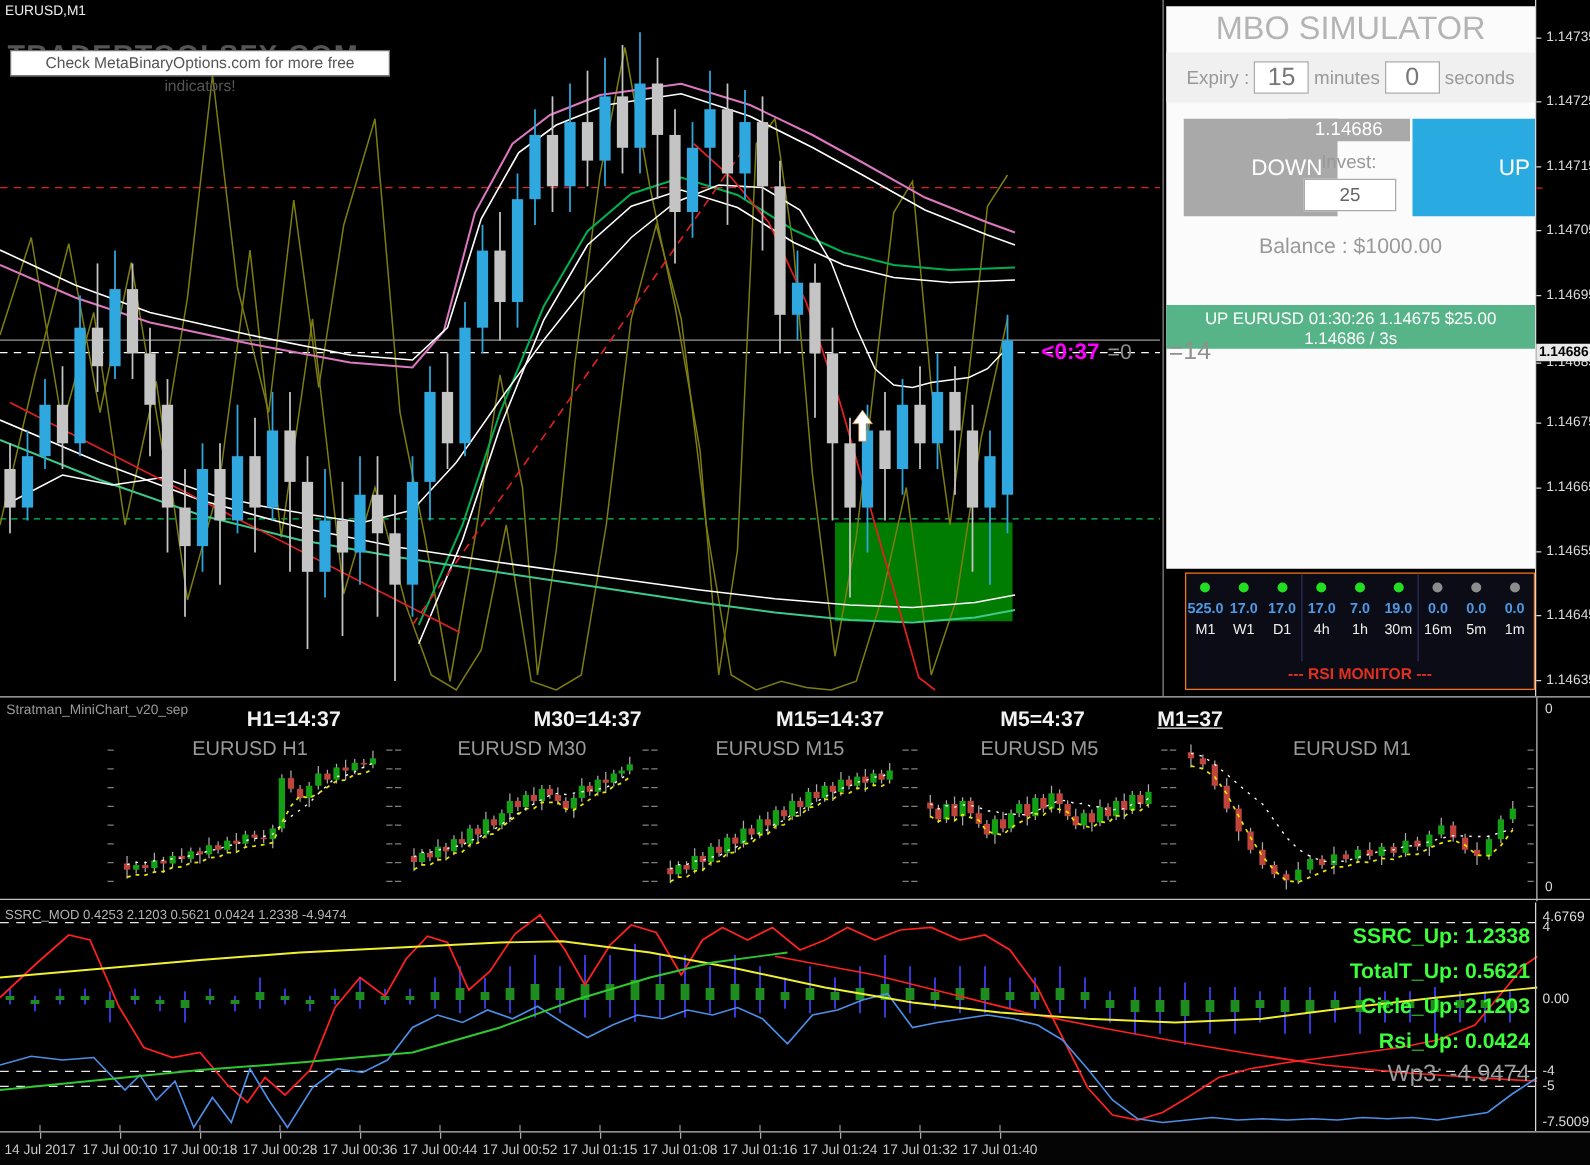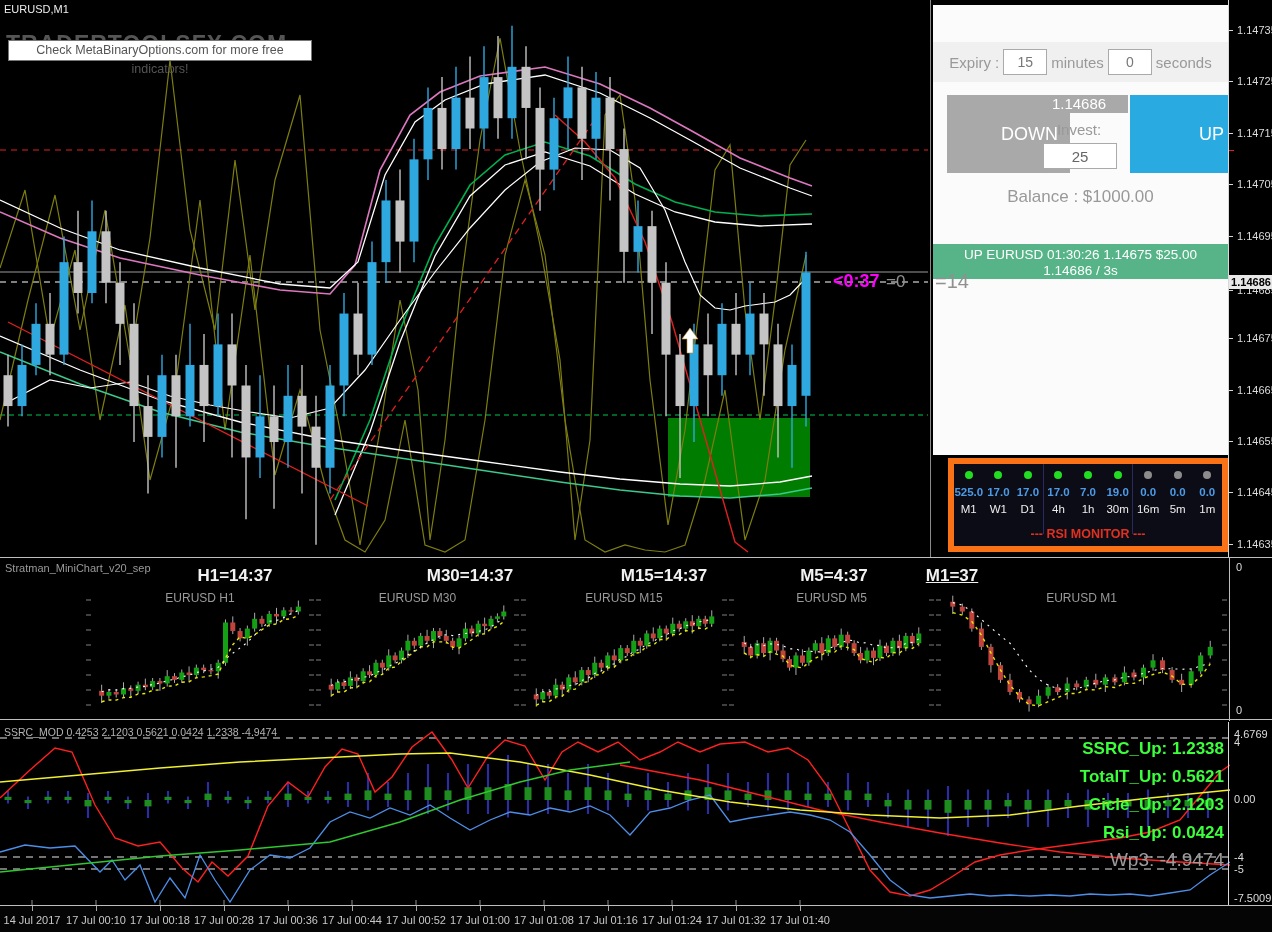--- a/index.html
+++ b/index.html
@@ -17,58 +17,58 @@
      color:#555;font-size:12.5px;text-align:center;line-height:19px;}
   .countdown{left:833px;top:271px;color:#FF00FF;font-size:18px;font-weight:bold;}
   .tag-zero{left:886px;top:272px;color:#909090;font-size:17px;}
   .tag-14{left:936px;top:270px;color:#909090;font-size:20px;}
   
   #simulator{left:933px;top:5px;width:295px;height:450px;background:#FBFBFB;}
   .sim-title{left:0;top:2px;width:100%;text-align:center;color:#B4B4B4;font-size:26px;}
   .expiry-row{left:0;top:37px;width:100%;height:40px;background:#F0F0F0;display:flex;
      align-items:center;justify-content:center;gap:4px;color:#999;font-size:15px;}
   .expiry-row input{width:38px;height:22px;border:1px solid #AAA;text-align:center;color:#777;
-     font-size:14px;font-family:"Liberation Sans",sans-serif;background:#FFF;}
+     font-size:20px;font-family:"Liberation Sans",sans-serif;background:#FFF;}
   .btn{display:flex;align-items:center;justify-content:center;color:#FFF;font-size:18px;cursor:pointer;padding-left:42px;}
   #down-btn{left:14px;top:90px;width:81px;height:78px;background:#A9A9A9;}
   #up-btn{left:197px;top:90px;width:79px;height:78px;background:#29ABE2;}
   #mid-col{left:97px;top:90px;width:98px;height:78px;}
   .price-head{left:0;top:0;width:100%;height:18px;background:#A9A9A9;color:#FFF;font-size:15px;
      text-align:center;line-height:18px;}
   .invest-label{left:0;top:26px;width:100%;text-align:center;color:#999;font-size:15px;}
   #invest-input{left:13px;top:48px;width:68px;height:22px;border:1px solid #AAA;text-align:center;
      color:#666;font-size:15px;background:#FFF;font-family:"Liberation Sans",sans-serif;}
   .balance{left:0;top:182px;width:100%;text-align:center;color:#999;font-size:17px;}
   .stats{left:0;top:206px;width:100%;text-align:center;color:#999;font-size:15px;}
   .trade-banner{left:0;top:239px;width:100%;height:35px;background:#57B488;color:#FFF;
      font-size:13.5px;text-align:center;padding-top:3px;box-sizing:border-box;line-height:16px;}
   
   #rsi-monitor{left:948px;top:458px;width:280px;height:94px;background:#0C0C16;
-     border:6px solid #f97316;box-sizing:border-box;}
+     border:1px solid #f97316;box-sizing:border-box;}
   #rsi-cols{display:flex;width:100%;height:70px;}
   .rsi-col{flex:1;display:flex;flex-direction:column;align-items:center;padding-top:7px;}
   .rsi-col.sep{border-left:1px solid #2A2A5E;}
   .rsi-dot{width:8px;height:8px;border-radius:50%;}
   .rsi-val{margin-top:7px;color:#4D9BE6;font-size:11.5px;font-weight:bold;}
   .rsi-lab{margin-top:5px;color:#EDEDED;font-size:11.5px;}
   .rsi-title{left:0;bottom:5px;width:100%;text-align:center;color:#E03020;font-size:12.5px;font-weight:bold;}
   
   #price-axis{left:1228px;top:0;width:44px;height:557px;background:#000;border-left:1px solid #D8D8D8;}
   .ax-lab{position:absolute;left:8px;color:#DCDCDC;font-size:11px;transform:translateY(-50%);}
   .ax-tick{position:absolute;left:0;width:4px;height:1px;background:#D8D8D8;}
   .cur-price{position:absolute;left:0;top:275px;width:44px;height:14px;background:#E8E8E8;
      color:#000;font-size:11px;font-weight:bold;text-align:center;line-height:14px;}
   
   #mini-panel{left:0;top:557px;width:1272px;height:163px;background:#000;border-top:1px solid #BEBEBE;
      border-bottom:1px solid #BEBEBE;box-sizing:border-box;}
   .mini-ind-label{left:5px;top:4px;color:#9A9A9A;font-size:11px;}
   .mini-header{position:absolute;top:8px;transform:translateX(-50%);color:#F2F2F2;
      font-size:17px;font-weight:bold;}
   .mini-cell{position:absolute;top:0;height:163px;}
-  .mini-label{position:absolute;top:33px;width:100%;text-align:center;color:#9A9A9A;font-size:12px;}
+  .mini-label{position:absolute;top:33px;width:100%;text-align:center;color:#9A9A9A;font-size:16px;}
   #mini-axis{left:1229px;top:0;width:43px;height:163px;border-left:1px solid #BEBEBE;box-sizing:border-box;}
   .mini-zero{position:absolute;left:6px;color:#DCDCDC;font-size:11px;}
   
   #bottom-panel{left:0;top:722px;width:1272px;height:183px;background:#000;}
   .bp-title{left:4px;top:4px;color:#B4B4B4;font-size:10.5px;}
   .bp-label{position:absolute;right:48px;font-size:17px;font-weight:bold;color:#3CFF3C;white-space:nowrap;}
   .bp-label.gray{color:#9C9C9C;font-size:19px;font-weight:normal;}
   #bp-axis{left:1228px;top:0;width:44px;height:183px;border-left:1px solid #D8D8D8;box-sizing:border-box;}
   .bp-ax{position:absolute;left:5px;color:#DCDCDC;font-size:11px;transform:translateY(-50%);}
   
@@ -224,20 +224,21 @@
       </svg>
     <div class="abs wm-back">TRADERTOOLSFX.COM</div>
     <div class="abs symbol-label">EURUSD,M1</div>
     <div class="abs check-banner">Check MetaBinaryOptions.com for more free indicators!</div>
     <div class="abs countdown">&lt;0:37</div>
     <div class="abs tag-zero">=0</div>
   </div>
   <div class="abs vsep"></div>
 
   <div id="simulator" class="abs">
+    <div class="abs sim-title">MBO SIMULATOR</div>
     <div class="abs expiry-row">
       <span>Expiry :</span>
       <input value="15" style="">
       <span>minutes</span>
       <input value="0" style="">
       <span>seconds</span>
     </div>
     <div id="down-btn" class="abs btn">DOWN</div>
     <div id="mid-col" class="abs">
       <div class="abs price-head">1.14686</div>
@@ -927,21 +928,21 @@
       <div class="t-lab" style="left: 160px;">17 Jul 00:18</div>
       <div class="t-tick" style="left: 160px;"></div>
       <div class="t-lab" style="left: 224px;">17 Jul 00:28</div>
       <div class="t-tick" style="left: 224px;"></div>
       <div class="t-lab" style="left: 288px;">17 Jul 00:36</div>
       <div class="t-tick" style="left: 288px;"></div>
       <div class="t-lab" style="left: 352px;">17 Jul 00:44</div>
       <div class="t-tick" style="left: 352px;"></div>
       <div class="t-lab" style="left: 416px;">17 Jul 00:52</div>
       <div class="t-tick" style="left: 416px;"></div>
-      <div class="t-lab" style="left: 480px;">17 Jul 01:00</div>
+      <div class="t-lab" style="left: 480px;">17 Jul 01:15</div>
       <div class="t-tick" style="left: 480px;"></div>
       <div class="t-lab" style="left: 544px;">17 Jul 01:08</div>
       <div class="t-tick" style="left: 544px;"></div>
       <div class="t-lab" style="left: 608px;">17 Jul 01:16</div>
       <div class="t-tick" style="left: 608px;"></div>
       <div class="t-lab" style="left: 672px;">17 Jul 01:24</div>
       <div class="t-tick" style="left: 672px;"></div>
       <div class="t-lab" style="left: 736px;">17 Jul 01:32</div>
       <div class="t-tick" style="left: 736px;"></div>
       <div class="t-lab" style="left: 800px;">17 Jul 01:40</div>

